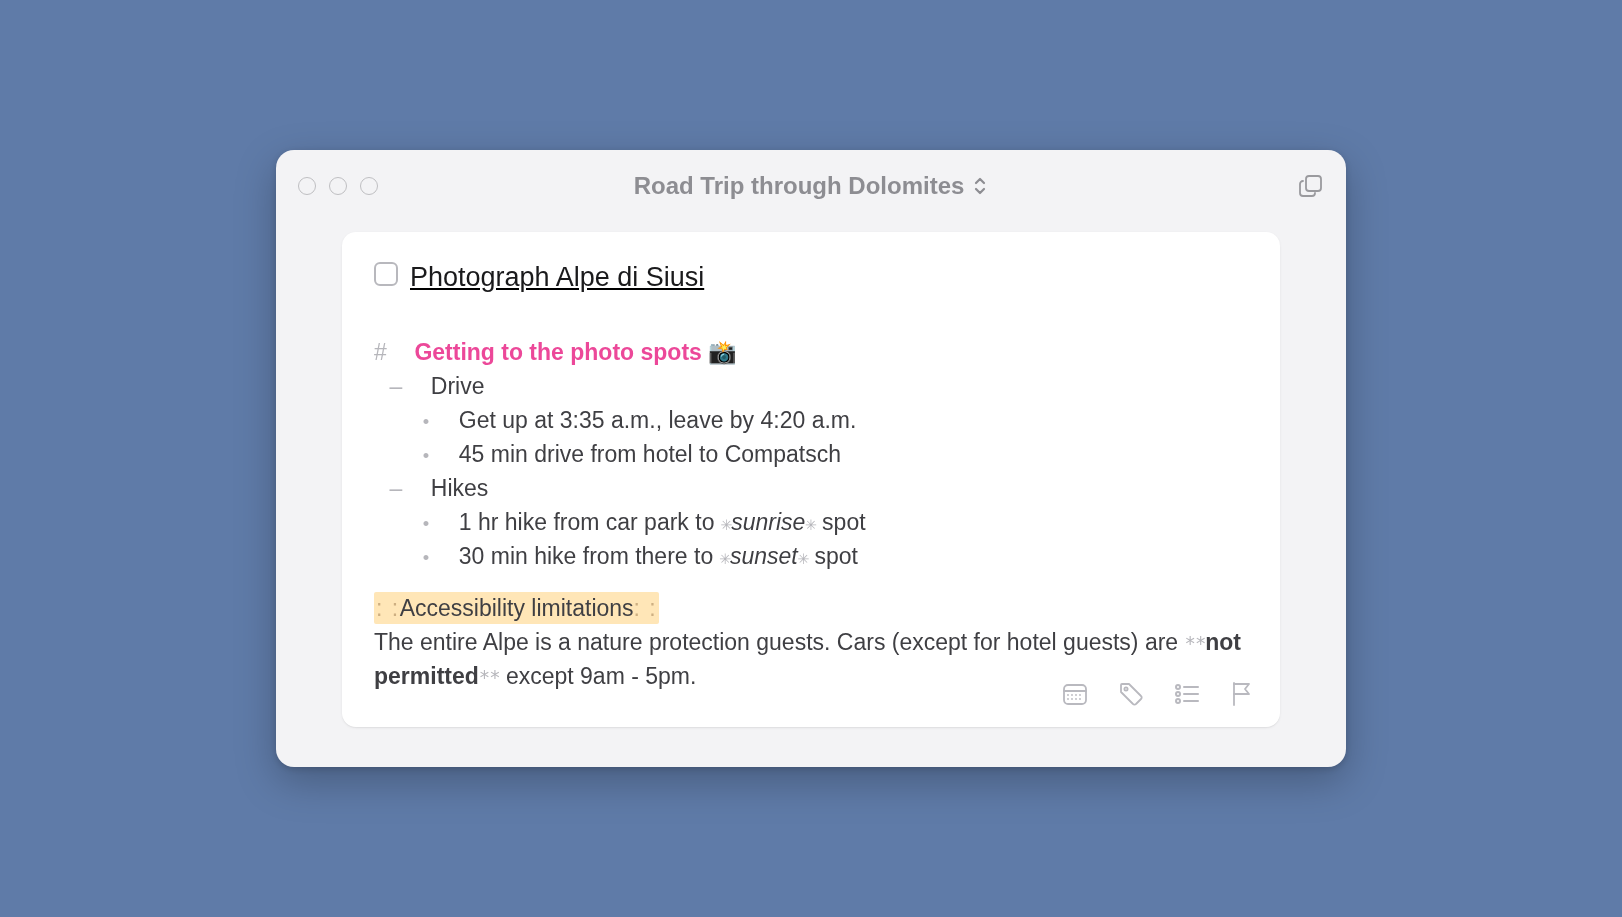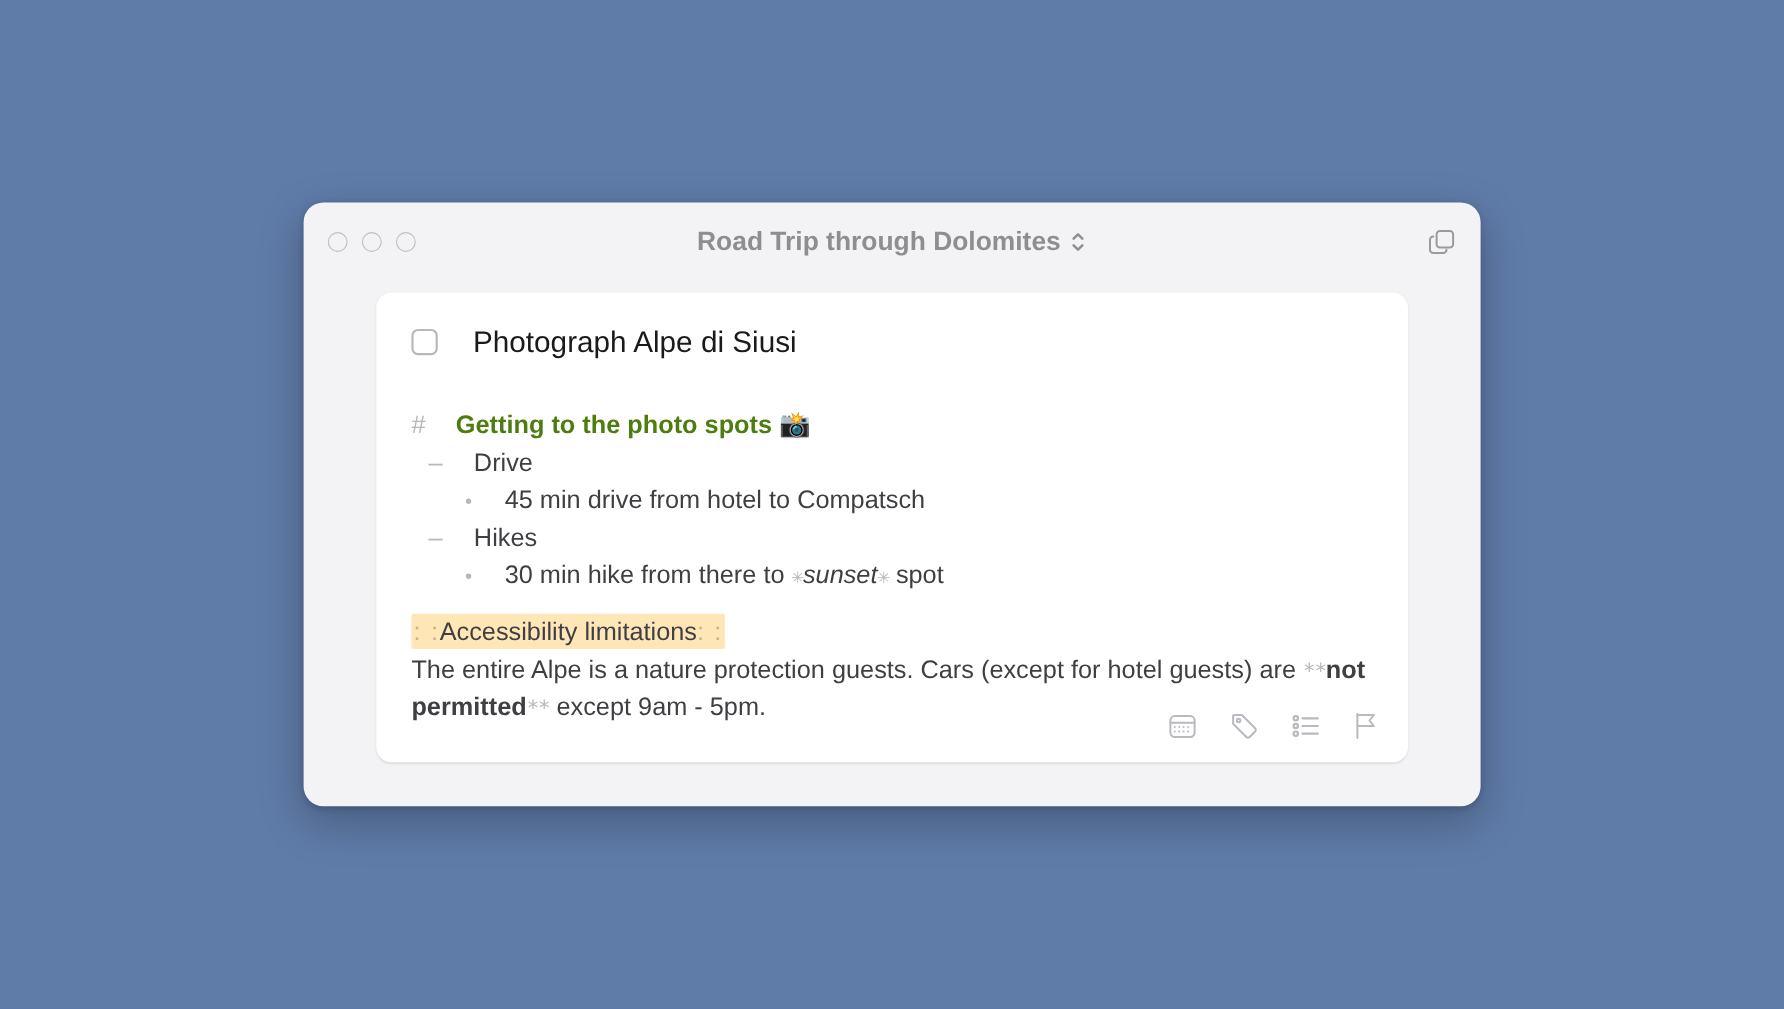--- a/index.html
+++ b/index.html
@@ -82,22 +82,23 @@
     background: #ffffff;
     margin: 10px 66px 0;
     border-radius: 14px;
     box-shadow: 0 1px 3px rgba(0,0,0,0.06), 0 1px 1px rgba(0,0,0,0.04);
     padding: 30px 32px 34px;
     position: relative;
   }
 
   .task-row {
     display: flex;
-    align-items: center;
-    gap: 32px;
+    align-items: flex-start;
+    gap: 12px;
+    text-decoration: underline;
   }
   .checkbox {
     width: 24px;
     height: 24px;
     border: 2.5px solid #b8b8bd;
     border-radius: 6px;
     box-sizing: border-box;
   }
   .task-title {
     font-size: 27px;
@@ -112,21 +113,21 @@
     color: #3f3f43;
   }
   .mk-star { color: #b6b6bb; font-family: Menlo, Consolas, monospace; font-size: 0.82em; letter-spacing: -1px; }
   .mk-dash { color: #b6b6bb; display:inline-block; width:14px; text-align:center; }
   .mk-bullet { color: #b6b6bb; display:inline-block; width:10px; text-align:center; font-size:0.8em; }
 
   .li0 { padding-left: 30px; text-indent: -30px; margin-left: 30px; }
   .li1 { margin-left: 62px; padding-left: 30px; text-indent: -30px; }
   .h1line { margin-left: 0; }
   .h1line .hash { color: #b6b6bb; display:inline-block; width: 34px; }
-  .h1line .htxt { font-weight: 700; color: #4d7c0f; }
+  .h1line .htxt { font-weight: 700; color: #ec4899; }
 
   .ital { font-style: italic; }
 
   .hl-wrap { margin-top: 18px; }
   .hl {
     background: #ffe6b7;
     padding: 3px 2px;
     border-radius: 2px;
     color: #3f3f43;
   }
@@ -191,26 +192,34 @@
           <span class="htxt">Getting to the photo spots</span>
           <span>📸</span>
         </div>
 
         <div class="li0">
           <span class="mk-dash">–</span>&nbsp;
           <span>Drive</span>
         </div>
         <div class="li1">
           <span class="mk-bullet">•</span>&nbsp;
+          <span>Get up at 3:35 a.m., leave by 4:20 a.m.</span>
+        </div>
+        <div class="li1">
+          <span class="mk-bullet">•</span>&nbsp;
           <span>45 min drive from hotel to Compatsch</span>
         </div>
 
         <div class="li0">
           <span class="mk-dash">–</span>&nbsp;
           <span>Hikes</span>
+        </div>
+        <div class="li1">
+          <span class="mk-bullet">•</span>&nbsp;
+          <span>1 hr hike from car park to </span><span class="mk-star">✳</span><span class="ital">sunrise</span><span class="mk-star">✳</span><span> spot</span>
         </div>
         <div class="li1">
           <span class="mk-bullet">•</span>&nbsp;
           <span>30 min hike from there to </span><span class="mk-star">✳</span><span class="ital">sunset</span><span class="mk-star">✳</span><span> spot</span>
         </div>
 
         <div class="hl-wrap">
           <span class="hl"><span class="colons">: :</span><span>Accessibility limitations</span><span class="colons">: :</span></span>
         </div>
         <div>

